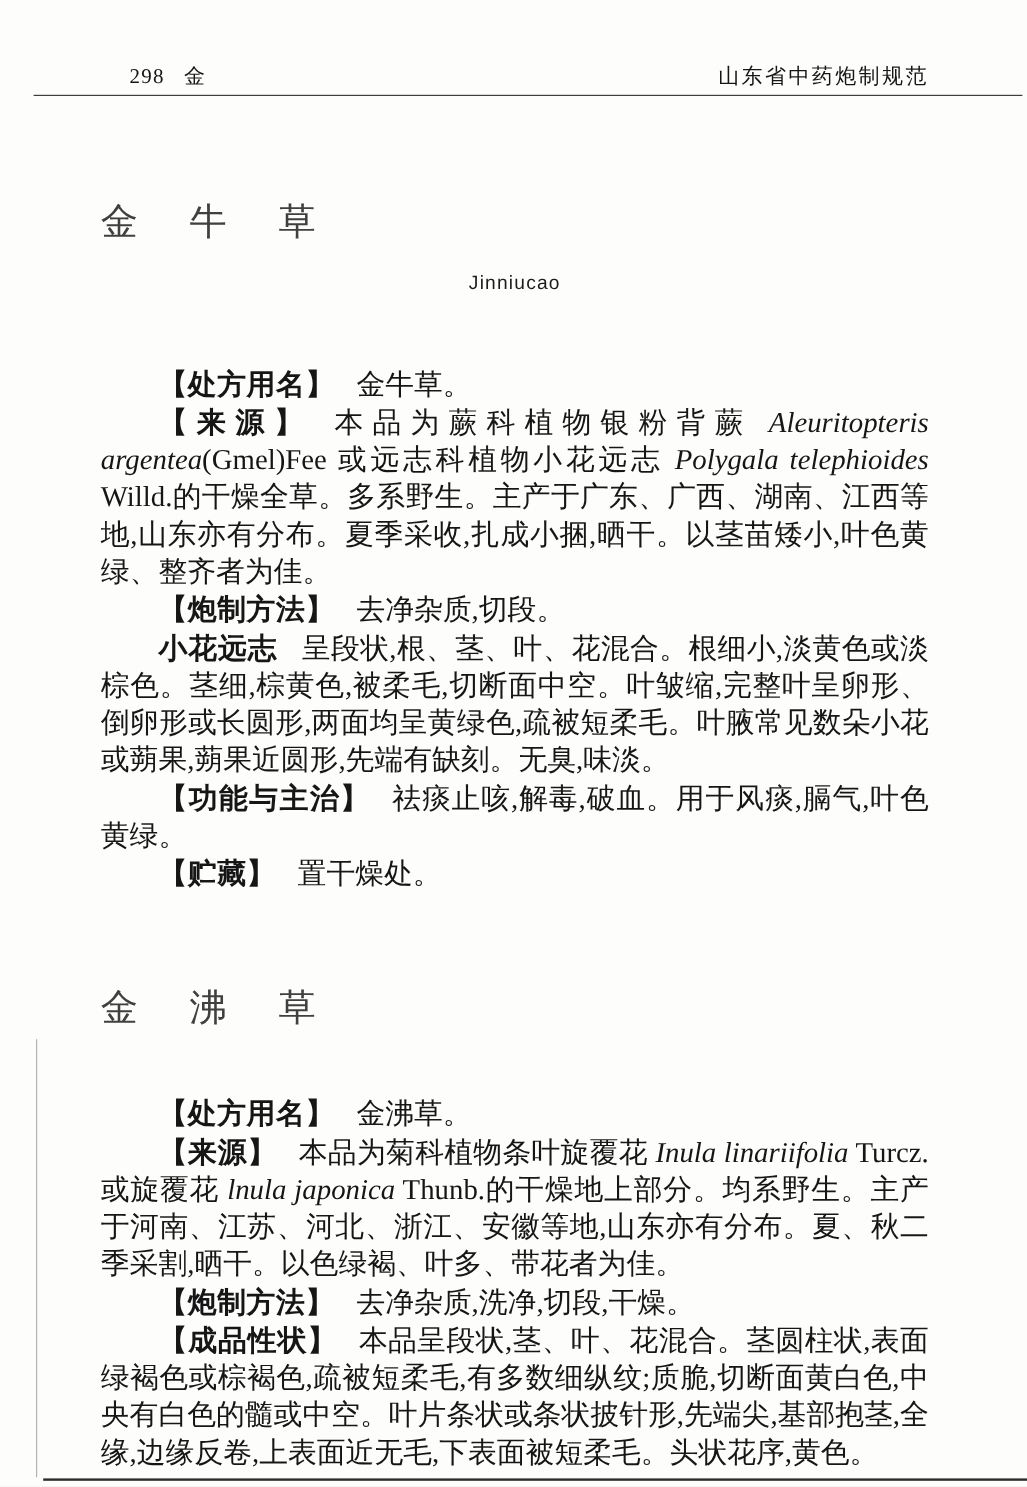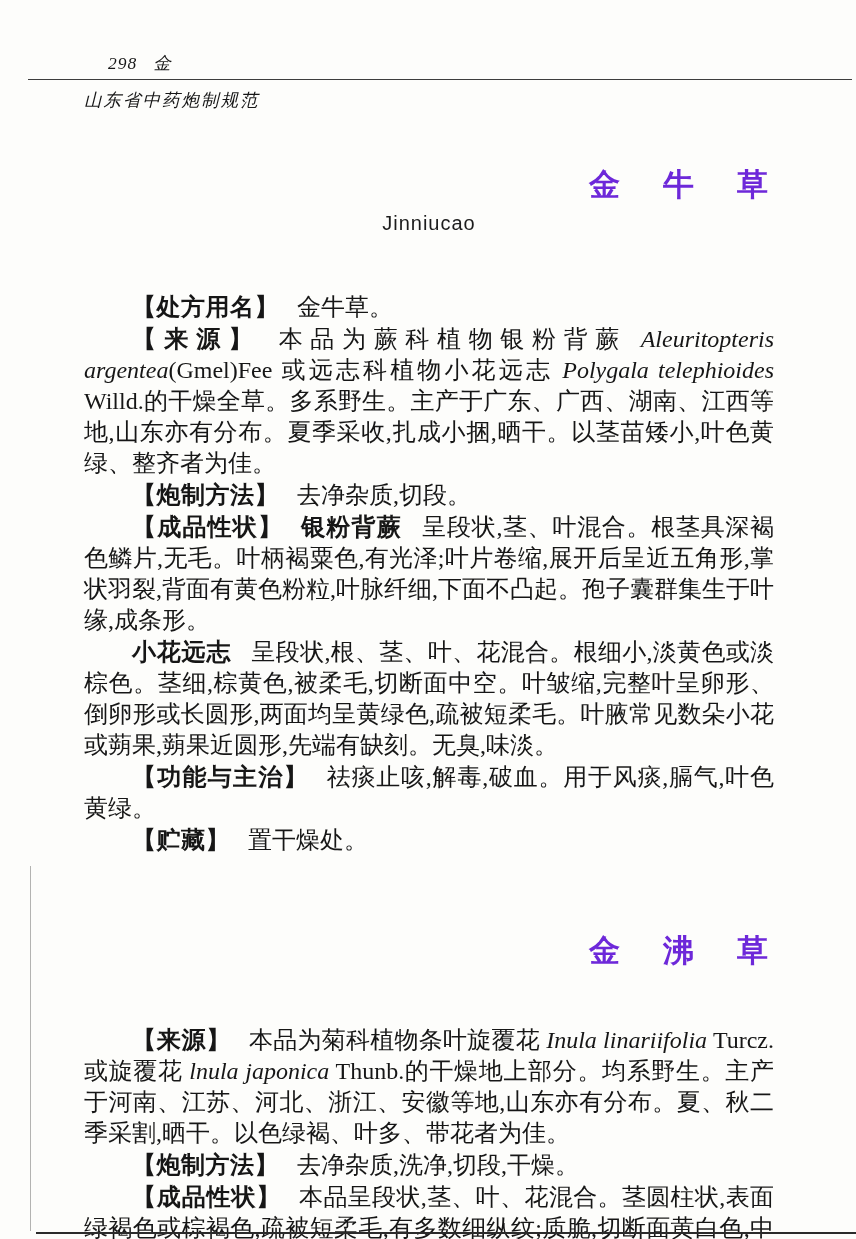--- a/index.html
+++ b/index.html
@@ -13,25 +13,24 @@
     font-family: "Liberation Serif", "DejaVu Serif", serif;
     overflow: hidden;
   }
   
   .hdr {
     position: absolute;
     top: 50px; left: 84px; right: 82px;
     height: 26px;
     font-size: 17.5px;
     line-height: 26px;
-    font-style: italic;
   }
   .hdr-left { position: absolute; left: 24px; top: 0; letter-spacing: 1px; }
   .hdr-left .folio { margin-right: 16px; }
-  .hdr-center { position: absolute; left: 0; right: 0; text-align: left; letter-spacing: 2px; margin-top: 37px; }
+  .hdr-center { position: absolute; left: 0; right: 0; text-align: right; letter-spacing: 2px; }
   .hdr-rule {
     position: absolute;
     top: 79px; left: 28px; right: 4px;
     height: 0;
     border-top: 1.6px solid #3d3d3d;
   }
   
   .scan-bottom {
     position: absolute;
     bottom: 5px; left: 36px; right: 0;
@@ -42,33 +41,33 @@
     left: 30px; top: 866px; bottom: 8px;
     width: 1px; background: rgba(40,40,40,.35);
   }
   
   .content { position: absolute; top: 80px; left: 84px; width: 690px; }
   .monograph { margin: 0; }
   .monograph:first-child { margin-top: 86px; }
   .monograph + .monograph { margin-top: 76px; }
   .mono-title {
     margin: 0;
-    text-align: right;
+    text-align: left;
     font-family: "Liberation Sans", "DejaVu Sans", sans-serif;
-    font-weight: 700;
+    font-weight: 400;
     font-size: 31px;
     line-height: 38px;
     letter-spacing: 6px;
-    color: #6d28d9;
+    color: #404040;
   }
   .mono-pinyin {
-    margin-top: 5px;
+    margin-top: 19px;
     text-align: center;
     font-family: "Liberation Sans", "DejaVu Sans", sans-serif;
-    font-size: 20px;
+    font-size: 16px;
     line-height: 28px;
     letter-spacing: 1px;
     color: #1c1c1c;
   }
   .mono-body { margin-top: 54px; }
   .entry {
     margin: 0;
     font-size: 24px;
     line-height: 31px;
     text-align: justify;
@@ -102,29 +101,29 @@
   <div class="hdr-rule"></div>
 
   <main class="content" id="monographs">
       <section class="monograph">
         <h1 class="mono-title">金　牛　草</h1>
         <div class="mono-pinyin">Jinniucao</div>
         <div class="mono-body">
           <p class="entry"><span class="entry-label">【处方用名】</span><span class="seg">金牛草。</span></p>
           <p class="entry"><span class="entry-label">【来源】</span><span class="seg">本品为蕨科植物银粉背蕨 </span><span class="seg seg-i">Aleuritopteris argentea</span><span class="seg">(Gmel)Fee 或远志科植物小花远志 </span><span class="seg seg-i">Polygala telephioides</span><span class="seg"> Willd.的干燥全草。多系野生。主产于广东、广西、湖南、江西等地,山东亦有分布。夏季采收,扎成小捆,晒干。以茎苗矮小,叶色黄绿、整齐者为佳。</span></p>
           <p class="entry"><span class="entry-label">【炮制方法】</span><span class="seg">去净杂质,切段。</span></p>
-          <p class="entry"><span class="entry-label">【成品性状】</span><span class="seg seg-b">银粉背蕨</span><span class="seg">呈段状,茎、叶混合。根茎具深褐色鳞片,无毛。叶柄褐粟色,有光泽;叶片卷缩,展开后呈近五角形,掌状羽裂,背面有黄色粉粒,叶脉纤细,下面不凸起。孢子囊群集生于叶缘,成条形。</span></p>
           <p class="entry"><span class="seg seg-b">小花远志</span><span class="seg">呈段状,根、茎、叶、花混合。根细小,淡黄色或淡棕色。茎细,棕黄色,被柔毛,切断面中空。叶皱缩,完整叶呈卵形、倒卵形或长圆形,两面均呈黄绿色,疏被短柔毛。叶腋常见数朵小花或蒴果,蒴果近圆形,先端有缺刻。无臭,味淡。</span></p>
           <p class="entry"><span class="entry-label">【功能与主治】</span><span class="seg">祛痰止咳,解毒,破血。用于风痰,膈气,叶色黄绿。</span></p>
           <p class="entry"><span class="entry-label">【贮藏】</span><span class="seg">置干燥处。</span></p>
         </div>
       </section>
       <section class="monograph">
         <h1 class="mono-title">金　沸　草</h1>
         <div class="mono-body">
+          <p class="entry"><span class="entry-label">【处方用名】</span><span class="seg">金沸草。</span></p>
           <p class="entry"><span class="entry-label">【来源】</span><span class="seg">本品为菊科植物条叶旋覆花 </span><span class="seg seg-i">Inula linariifolia</span><span class="seg"> Turcz.或旋覆花 </span><span class="seg seg-i">lnula japonica</span><span class="seg"> Thunb.的干燥地上部分。均系野生。主产于河南、江苏、河北、浙江、安徽等地,山东亦有分布。夏、秋二季采割,晒干。以色绿褐、叶多、带花者为佳。</span></p>
           <p class="entry"><span class="entry-label">【炮制方法】</span><span class="seg">去净杂质,洗净,切段,干燥。</span></p>
           <p class="entry"><span class="entry-label">【成品性状】</span><span class="seg">本品呈段状,茎、叶、花混合。茎圆柱状,表面绿褐色或棕褐色,疏被短柔毛,有多数细纵纹;质脆,切断面黄白色,中央有白色的髓或中空。叶片条状或条状披针形,先端尖,基部抱茎,全缘,边缘反卷,上表面近无毛,下表面被短柔毛。头状花序,黄色。</span></p>
         </div>
       </section>
     </main>
 
   <div class="scan-left"></div>
   <div class="scan-bottom"></div>
 </div>

